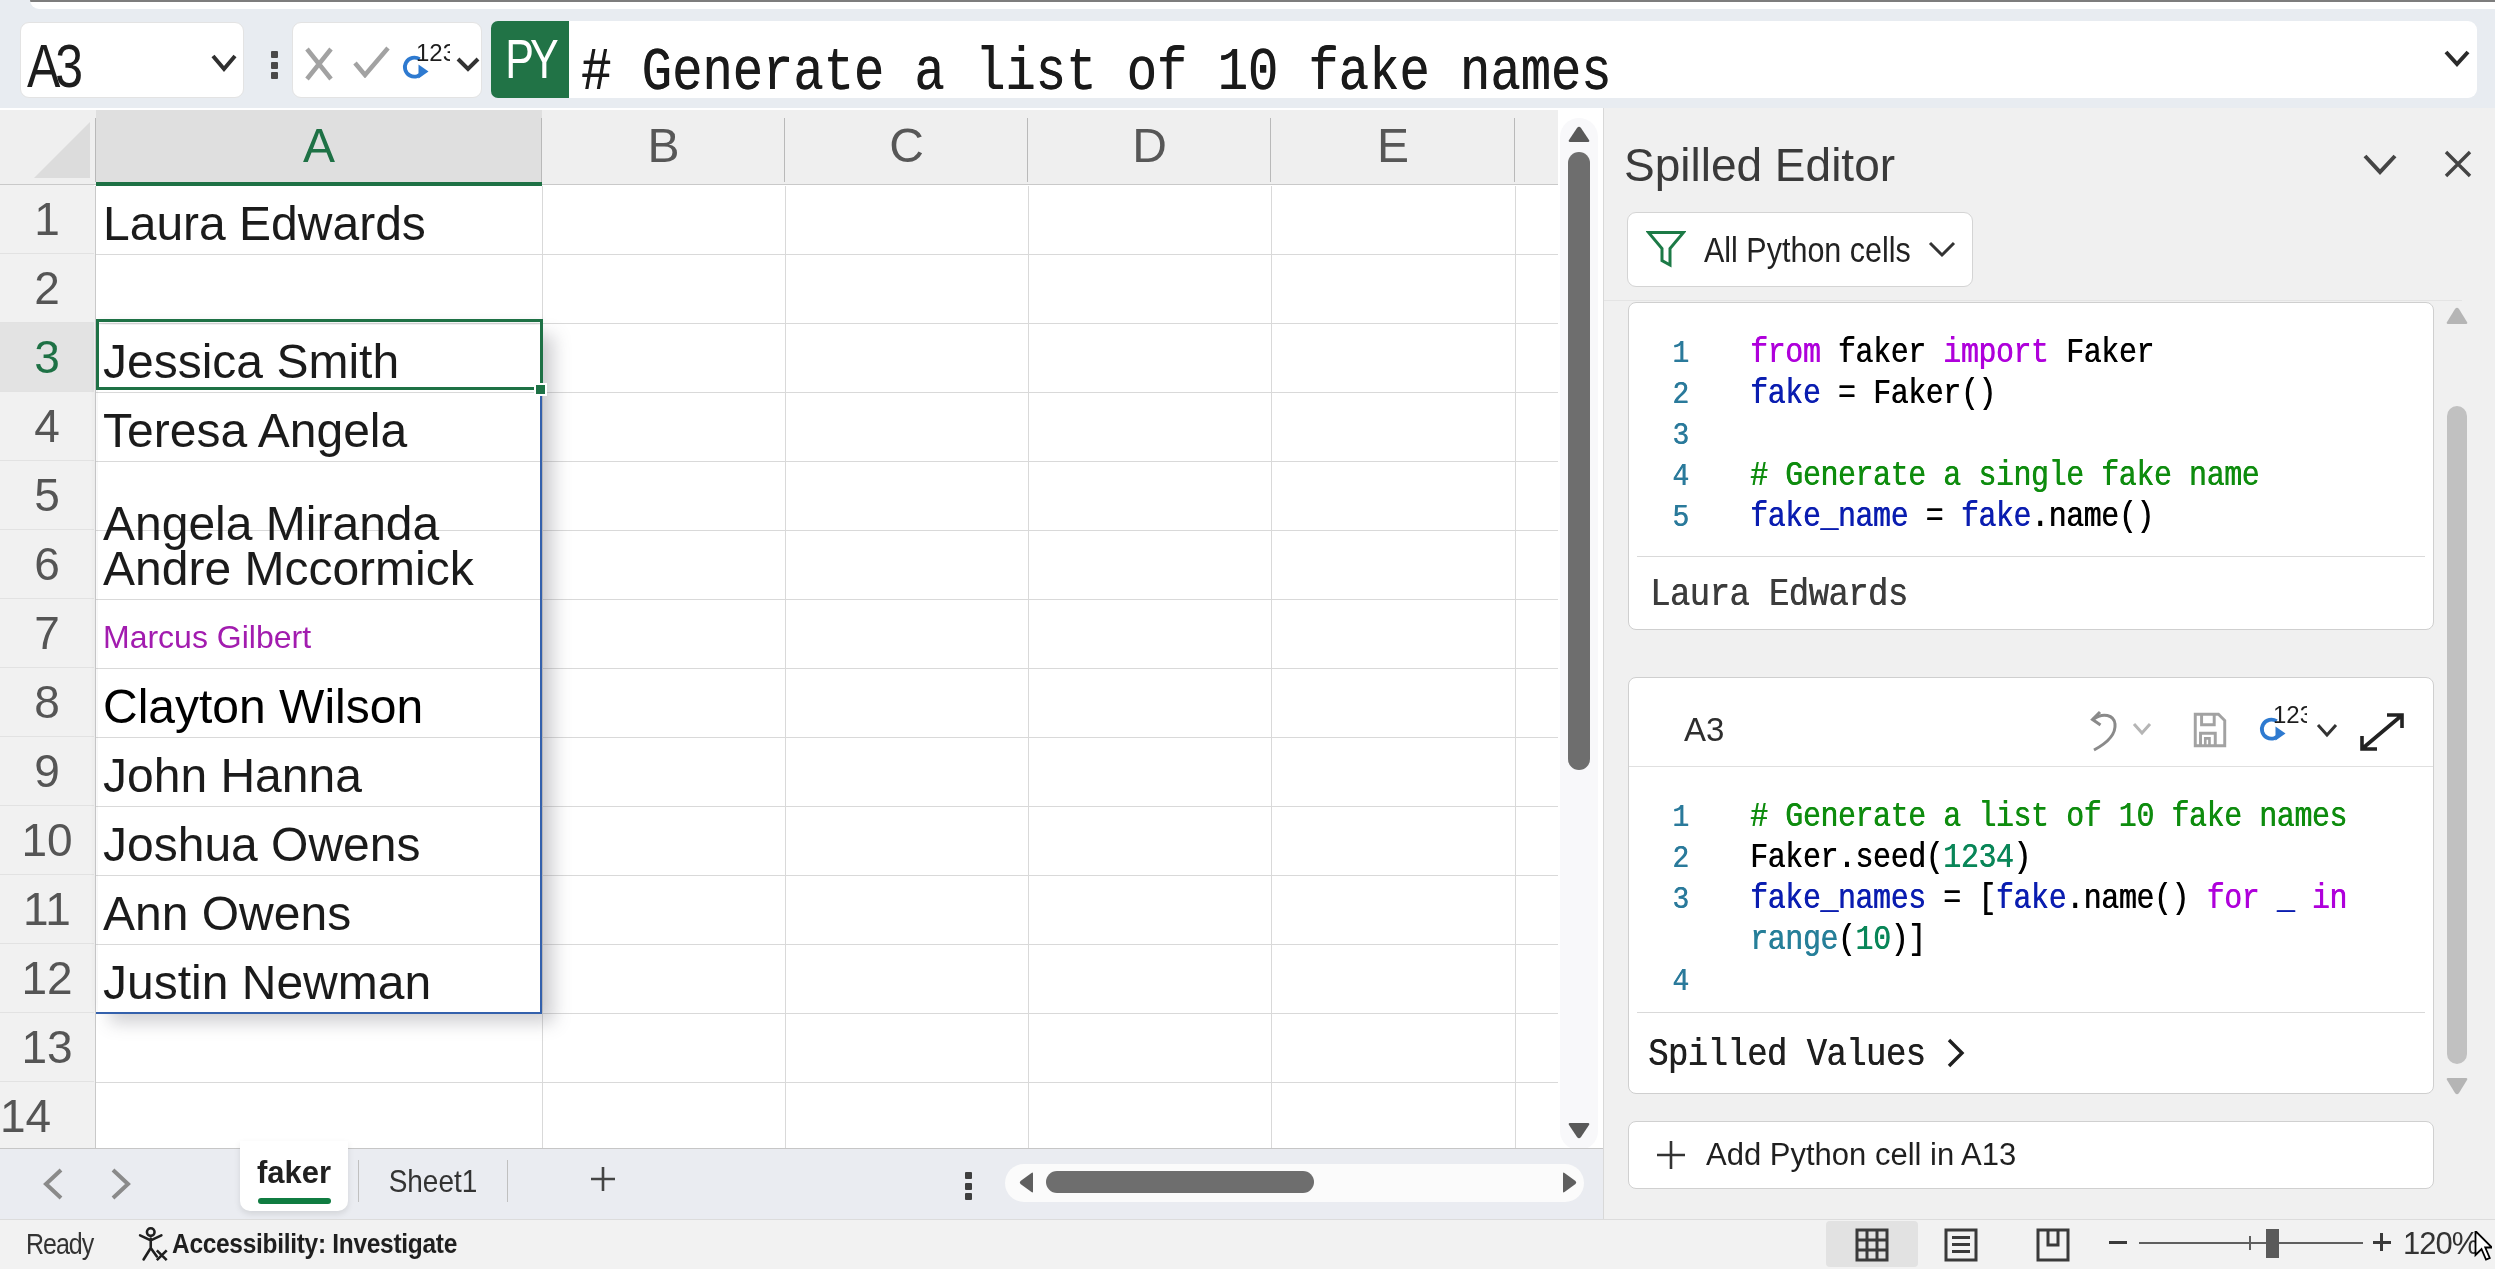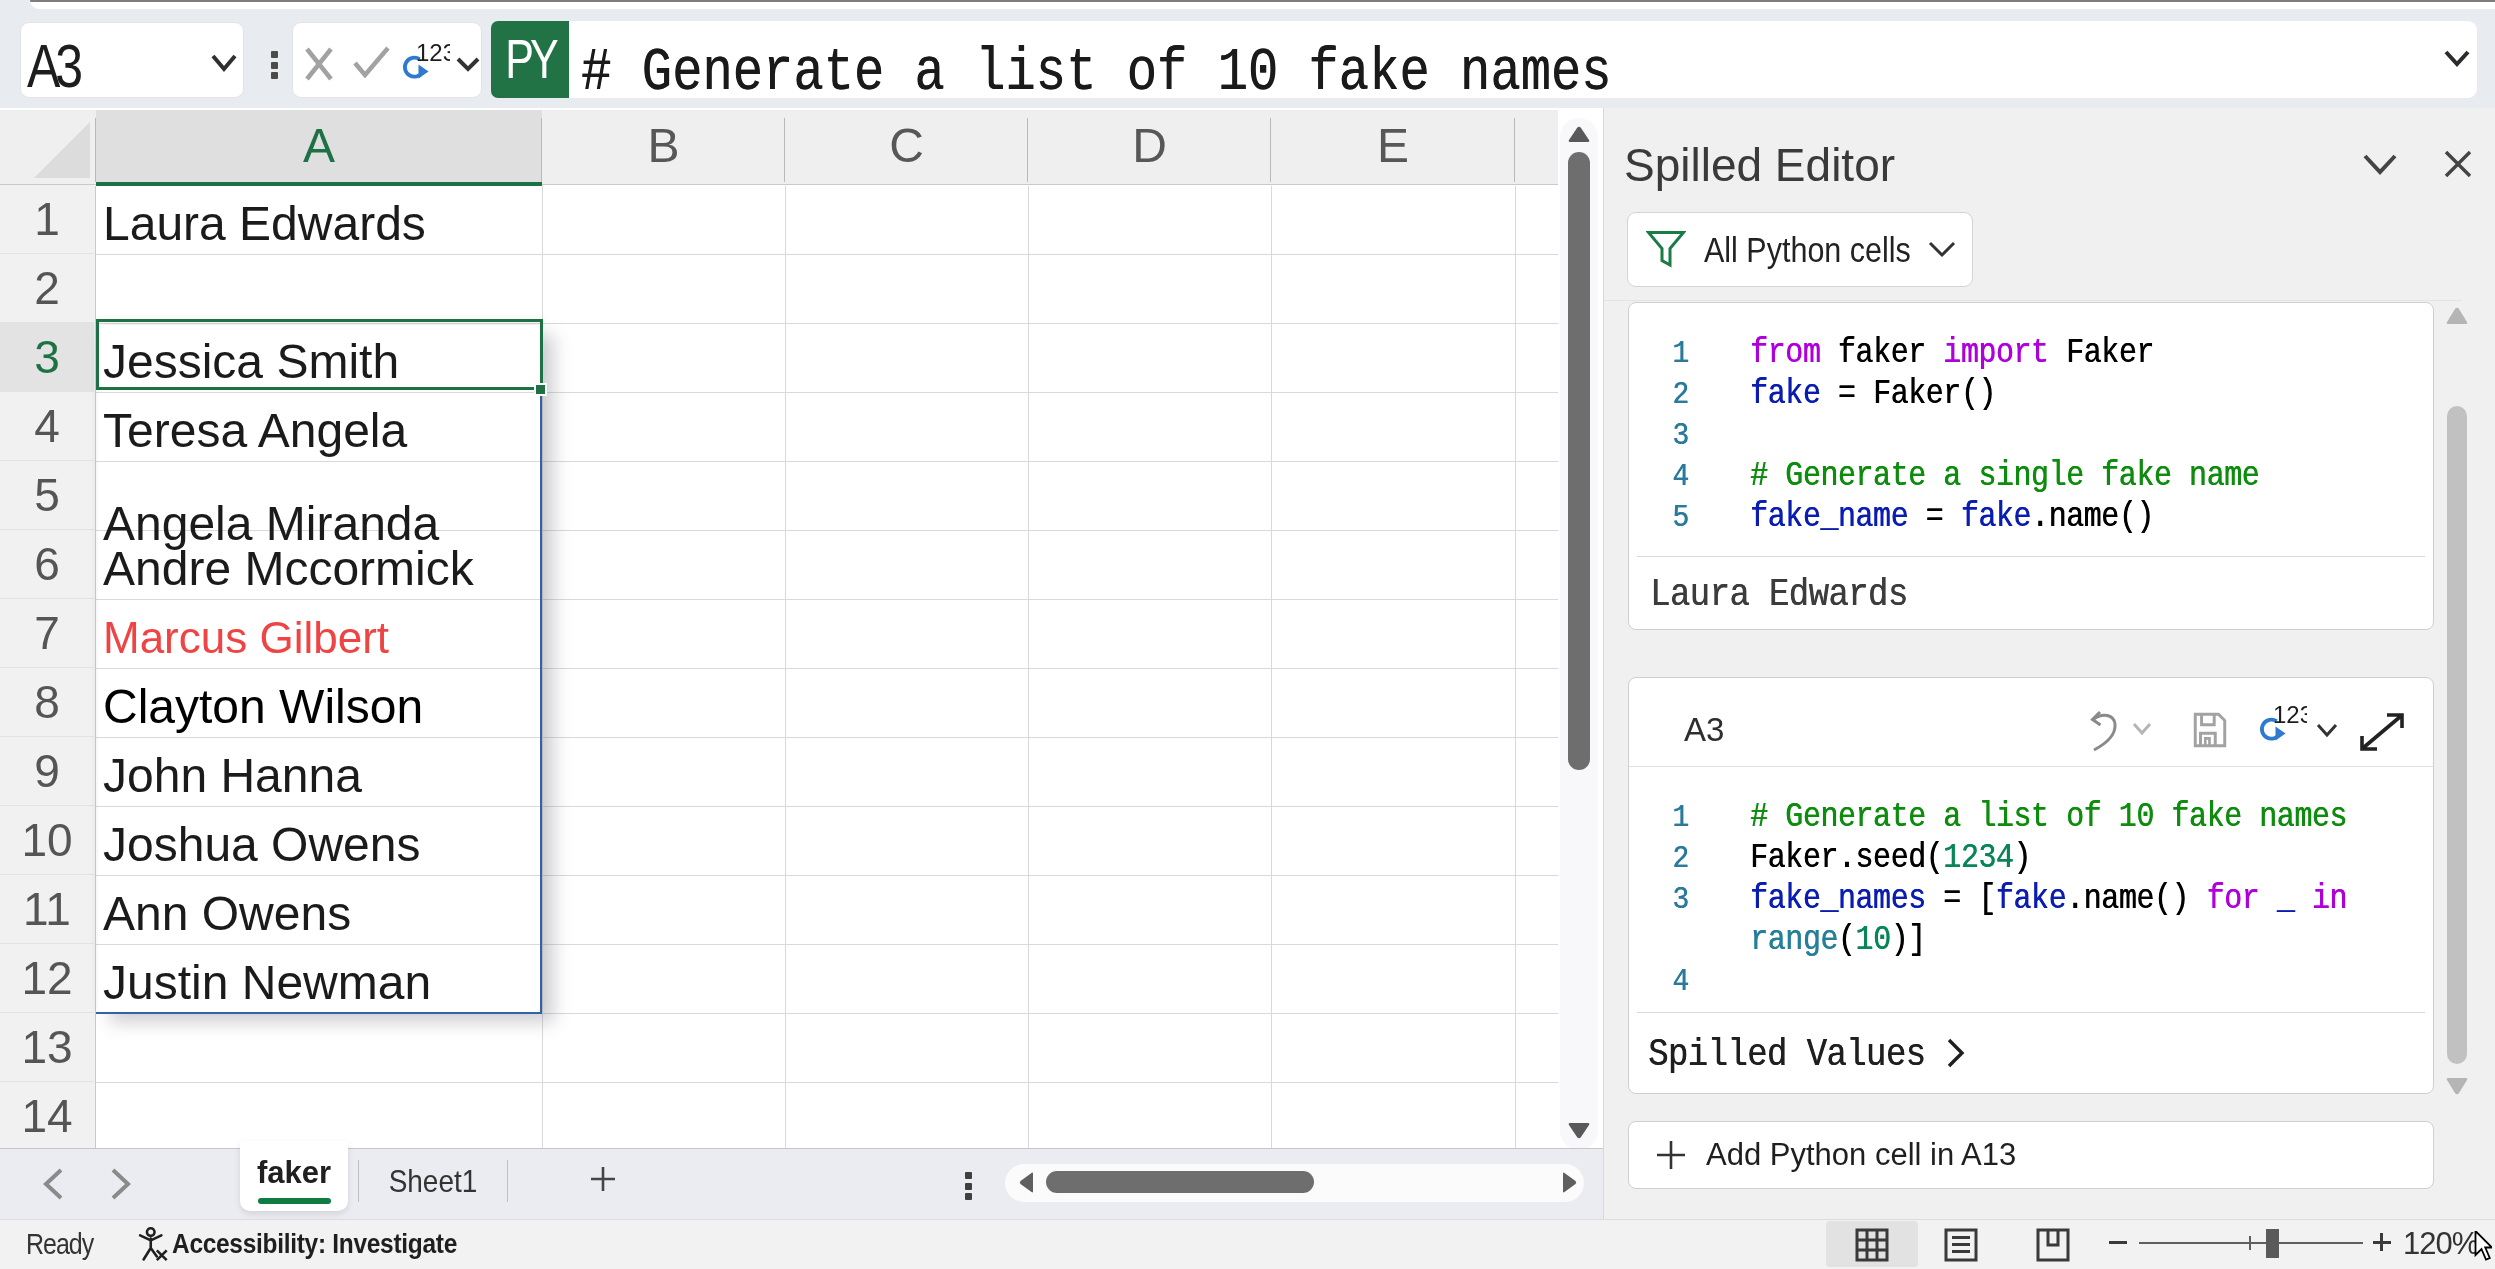--- a/index.html
+++ b/index.html
@@ -76,21 +76,21 @@
     <div class="abs" style="left:0;top:392px;width:94px;height:69px;background:#f1f1f1;border-bottom:1px solid #e2e2e2;line-height:69px;text-align:center;font-size:46px;color:#555;">4</div>
     <div class="abs" style="left:0;top:461px;width:94px;height:69px;background:#f1f1f1;border-bottom:1px solid #e2e2e2;line-height:69px;text-align:center;font-size:46px;color:#555;">5</div>
     <div class="abs" style="left:0;top:530px;width:94px;height:69px;background:#f1f1f1;border-bottom:1px solid #e2e2e2;line-height:69px;text-align:center;font-size:46px;color:#555;">6</div>
     <div class="abs" style="left:0;top:599px;width:94px;height:69px;background:#f1f1f1;border-bottom:1px solid #e2e2e2;line-height:69px;text-align:center;font-size:46px;color:#555;">7</div>
     <div class="abs" style="left:0;top:668px;width:94px;height:69px;background:#f1f1f1;border-bottom:1px solid #e2e2e2;line-height:69px;text-align:center;font-size:46px;color:#555;">8</div>
     <div class="abs" style="left:0;top:737px;width:94px;height:69px;background:#f1f1f1;border-bottom:1px solid #e2e2e2;line-height:69px;text-align:center;font-size:46px;color:#555;">9</div>
     <div class="abs" style="left:0;top:806px;width:94px;height:69px;background:#f1f1f1;border-bottom:1px solid #e2e2e2;line-height:69px;text-align:center;font-size:46px;color:#555;">10</div>
     <div class="abs" style="left:0;top:875px;width:94px;height:69px;background:#f1f1f1;border-bottom:1px solid #e2e2e2;line-height:69px;text-align:center;font-size:46px;color:#555;">11</div>
     <div class="abs" style="left:0;top:944px;width:94px;height:69px;background:#f1f1f1;border-bottom:1px solid #e2e2e2;line-height:69px;text-align:center;font-size:46px;color:#555;">12</div>
     <div class="abs" style="left:0;top:1013px;width:94px;height:69px;background:#f1f1f1;border-bottom:1px solid #e2e2e2;line-height:69px;text-align:center;font-size:46px;color:#555;">13</div>
-    <div class="abs" style="left:0;top:1082px;width:94px;height:69px;background:#f1f1f1;border-bottom:1px solid #e2e2e2;line-height:69px;text-align:center;font-size:46px;color:#555;">14</div>
+    <div class="abs" style="left:0;top:1082px;width:94px;height:69px;background:#f1f1f1;border-bottom:1px solid #e2e2e2;line-height:69px;font-size:46px;color:#555;">14</div>
   </div>
 
 <div id="gridlines">
     <div class="abs" style="left:542px;top:186px;width:1px;height:962px;background:#d9d9d9;"></div>
     <div class="abs" style="left:785px;top:186px;width:1px;height:962px;background:#d9d9d9;"></div>
     <div class="abs" style="left:1028px;top:186px;width:1px;height:962px;background:#d9d9d9;"></div>
     <div class="abs" style="left:1271px;top:186px;width:1px;height:962px;background:#d9d9d9;"></div>
     <div class="abs" style="left:1515px;top:186px;width:1px;height:962px;background:#d9d9d9;"></div>
     <div class="abs" style="left:96px;top:254px;width:1462px;height:1px;background:#d9d9d9;"></div>
     <div class="abs" style="left:96px;top:323px;width:1462px;height:1px;background:#d9d9d9;"></div>
@@ -106,21 +106,21 @@
     <div class="abs" style="left:96px;top:1013px;width:1462px;height:1px;background:#d9d9d9;"></div>
     <div class="abs" style="left:96px;top:1082px;width:1462px;height:1px;background:#d9d9d9;"></div>
   </div>
 
 <div id="names">
     <div class="abs" style="left:103px;top:189px;width:600px;height:69px;line-height:69px;font-size:48px;color:#1b1b1b;">Laura Edwards</div>
     <div class="abs" style="left:103px;top:327px;width:600px;height:69px;line-height:69px;font-size:48px;color:#1b1b1b;">Jessica Smith</div>
     <div class="abs" style="left:103px;top:396px;width:600px;height:69px;line-height:69px;font-size:48px;color:#1b1b1b;">Teresa Angela</div>
     <div class="abs" style="left:103px;top:465px;width:600px;height:69px;line-height:69px;font-size:48px;color:#1b1b1b;margin-top:24px;">Angela Miranda</div>
     <div class="abs" style="left:103px;top:534px;width:600px;height:69px;line-height:69px;font-size:48px;color:#1b1b1b;">Andre Mccormick</div>
-    <div class="abs" style="left:103px;top:603px;width:600px;height:69px;line-height:69px;font-size:44px;color:#ef4444;">Marcus Gilbert</div>
+    <div class="abs" style="left:103px;top:603px;width:600px;height:69px;line-height:69px;font-size:32px;color:#a21caf;">Marcus Gilbert</div>
     <div class="abs" style="left:103px;top:672px;width:600px;height:69px;line-height:69px;font-size:48px;color:#000000;">Clayton Wilson</div>
     <div class="abs" style="left:103px;top:741px;width:600px;height:69px;line-height:69px;font-size:48px;color:#1b1b1b;">John Hanna</div>
     <div class="abs" style="left:103px;top:810px;width:600px;height:69px;line-height:69px;font-size:48px;color:#1b1b1b;">Joshua Owens</div>
     <div class="abs" style="left:103px;top:879px;width:600px;height:69px;line-height:69px;font-size:48px;color:#1b1b1b;">Ann Owens</div>
     <div class="abs" style="left:103px;top:948px;width:600px;height:69px;line-height:69px;font-size:48px;color:#1b1b1b;">Justin Newman</div>
   </div>
 
 <div class="abs" style="left:98px;top:325px;width:444px;height:688px;box-shadow:12px 10px 16px rgba(90,90,100,0.28), 0 -5px 9px rgba(100,100,110,0.07);"></div>
 <div class="abs" style="left:96px;top:389px;width:446px;height:625px;border-right:2px solid #3461ac;border-bottom:2px solid #3461ac;"></div>
 

